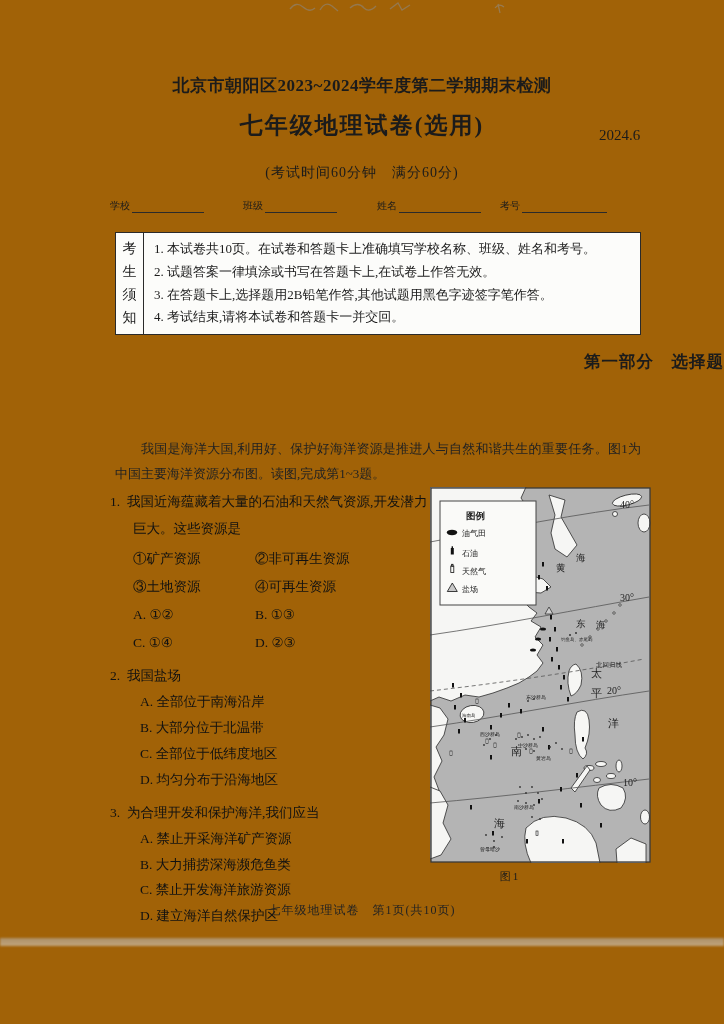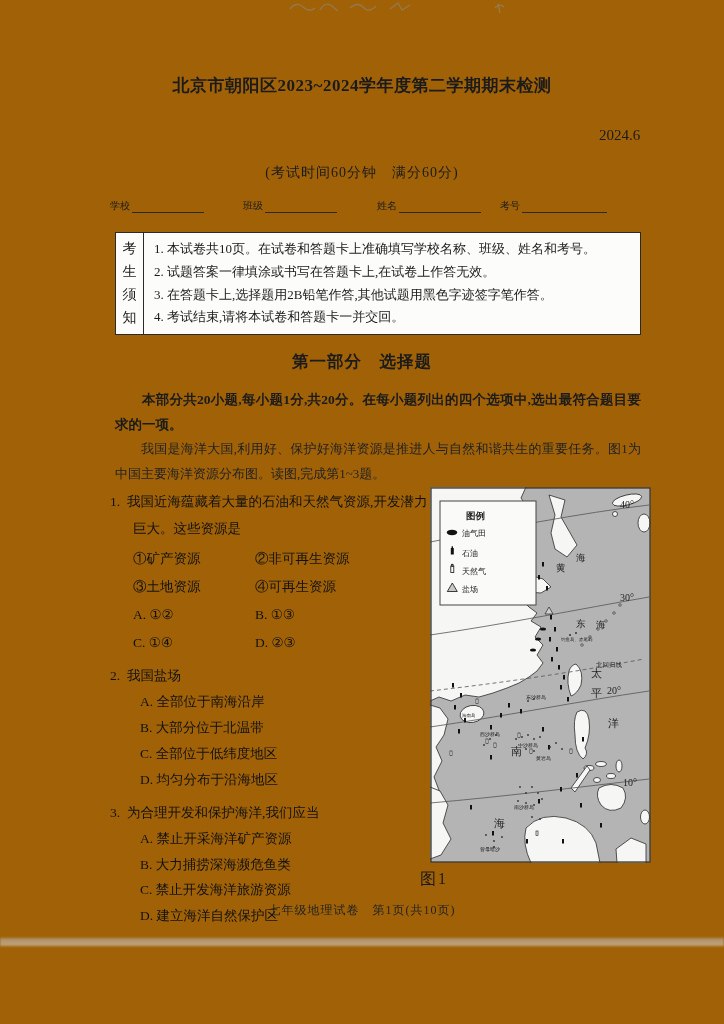--- a/index.html
+++ b/index.html
@@ -13,50 +13,51 @@
   .t1{top:74px;font-size:17px;font-weight:bold;letter-spacing:.5px;}
   .t2{top:110px;font-size:23px;font-weight:bold;letter-spacing:2px;}
   .date{top:127px;left:599px;font-size:15px;}
   .exam-info{top:164px;font-size:14px;letter-spacing:1px;}
   .field{top:197px;font-size:10px;white-space:nowrap;}
   .blank{display:inline-block;border-bottom:1.2px solid #2a2a2a;height:15px;vertical-align:bottom;margin-left:2px;}
   .notice{left:115px;top:232px;width:524px;height:101px;border:1.6px solid #2a2a2a;display:flex;background:#fcfcfa;}
   .notice-side{width:27px;border-right:1.2px solid #2a2a2a;display:flex;flex-direction:column;
     justify-content:space-around;align-items:center;font-size:14px;padding:4px 0;}
   .notice-items{flex:1;padding:5px 8px 4px 10px;font-size:13px;line-height:22.8px;}
-  .sec-title{top:351px;font-size:16.5px;font-weight:bold;letter-spacing:1px;}
+  .sec-title{top:351px;font-size:16.5px;font-weight:bold;letter-spacing:1px;text-align:right;}
   .instr{left:115px;top:388px;width:526px;font-size:13.5px;font-weight:bold;
     line-height:24.5px;text-indent:2em;text-align:justify;}
   .passage{left:115px;top:437px;width:526px;font-size:13px;line-height:24.5px;
     text-indent:2em;text-align:justify;color:#222;}
   .qcol{left:110px;top:488px;width:322px;font-size:13.5px;color:#111;}
   .q{line-height:27px;padding-left:23px;}
   .qn{display:inline-block;margin-left:-23px;width:17px;}
   .subopts,.optgrid{display:grid;grid-template-columns:122px auto;line-height:27.5px;padding-left:23px;}
   .optlist{line-height:25.9px;padding-left:30px;}
   .q23{line-height:26px;padding-left:23px;margin-top:7px;}
   .mapwrap{left:430px;top:487px;width:221px;height:376px;}
-  .figcap{left:420px;top:869px;width:180px;font-size:16px;letter-spacing:2px;}
+  .figcap{left:420px;top:869px;width:180px;text-align:center;font-size:11px;letter-spacing:2px;}
   .footer{top:902px;font-size:12px;letter-spacing:1px;color:#222;}
   .bottom-band{left:0;right:0;top:938px;height:8px;opacity:.55;filter:blur(1px);
     background:linear-gradient(#b5b5b5,#dcdcdc);}
   .scribble{left:280px;top:0;width:260px;height:16px;opacity:.55;}
   svg text{font-family:"Liberation Serif","DejaVu Serif",serif;fill:#222;}
 </style>
 </head>
 <body>
 
 <div class="page">
 
   <svg class="abs scribble" viewBox="0 0 260 16">
     <path d="M10,9 q6,-8 13,-2 t12,1 M40,10 q5,-9 12,-4 l6,5 M70,8 q8,-7 14,0 q5,5 12,-2 M110,9 l8,-6 l4,7 l8,-5" stroke="#8a8a8a" fill="none" stroke-width="1.3"></path>
     <path d="M215,8 q4,-5 9,-1 m-6,-3 l2,9" stroke="#909090" fill="none" stroke-width="1.2"></path>
   </svg>
 
   <div class="abs center t1">北京市朝阳区2023~2024学年度第二学期期末检测</div>
+  <div class="abs center t2">七年级地理试卷(选用)</div>
   <div class="abs date">2024.6</div>
   <div class="abs center exam-info">(考试时间60分钟　满分60分)</div>
 
   <div class="abs field" style="left:110px">
     <span>学校</span><span class="blank" style="width:72px"></span>
   </div>
   <div class="abs field" style="left:243px">
     <span>班级</span><span class="blank" style="width:72px"></span>
   </div>
   <div class="abs field" style="left:377px">
@@ -75,21 +76,20 @@
     </div>
     <div class="notice-items">
       <div>1. 本试卷共10页。在试卷和答题卡上准确填写学校名称、班级、姓名和考号。</div>
       <div>2. 试题答案一律填涂或书写在答题卡上,在试卷上作答无效。</div>
       <div>3. 在答题卡上,选择题用2B铅笔作答,其他试题用黑色字迹签字笔作答。</div>
       <div>4. 考试结束,请将本试卷和答题卡一并交回。</div>
     </div>
   </div>
 
   <div class="abs center sec-title">第一部分　选择题</div>
-  <div class="abs instr">本部分共20小题,每小题1分,共20分。在每小题列出的四个选项中,选出最符合题目要求的一项。</div>
   <div class="abs passage">我国是海洋大国,利用好、保护好海洋资源是推进人与自然和谐共生的重要任务。图1为中国主要海洋资源分布图。读图,完成第1~3题。</div>
 
   <div class="abs qcol">
     <div class="q">
       <span class="qn">1.</span><span>我国近海蕴藏着大量的石油和天然气资源,开发潜力巨大。这些资源是</span>
     </div>
     <div class="subopts" style="margin-top:3px">
       <span>①矿产资源</span>
       <span>②非可再生资源</span>
       <span>③土地资源</span>

